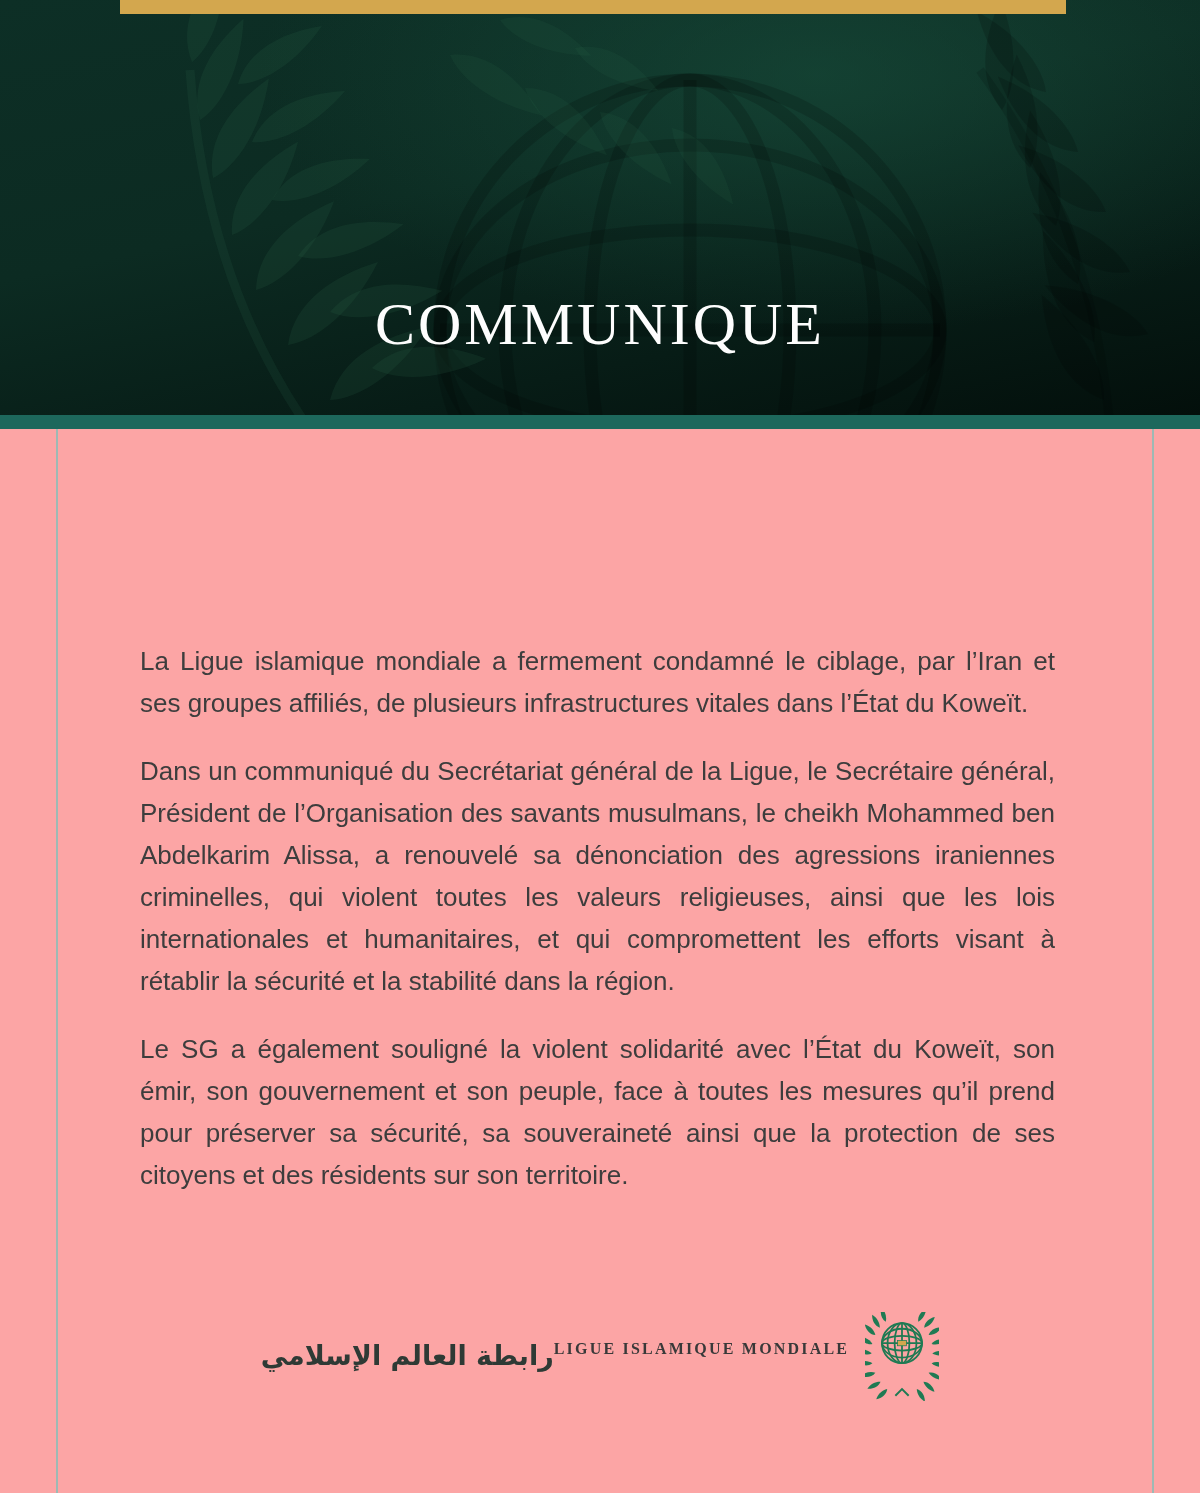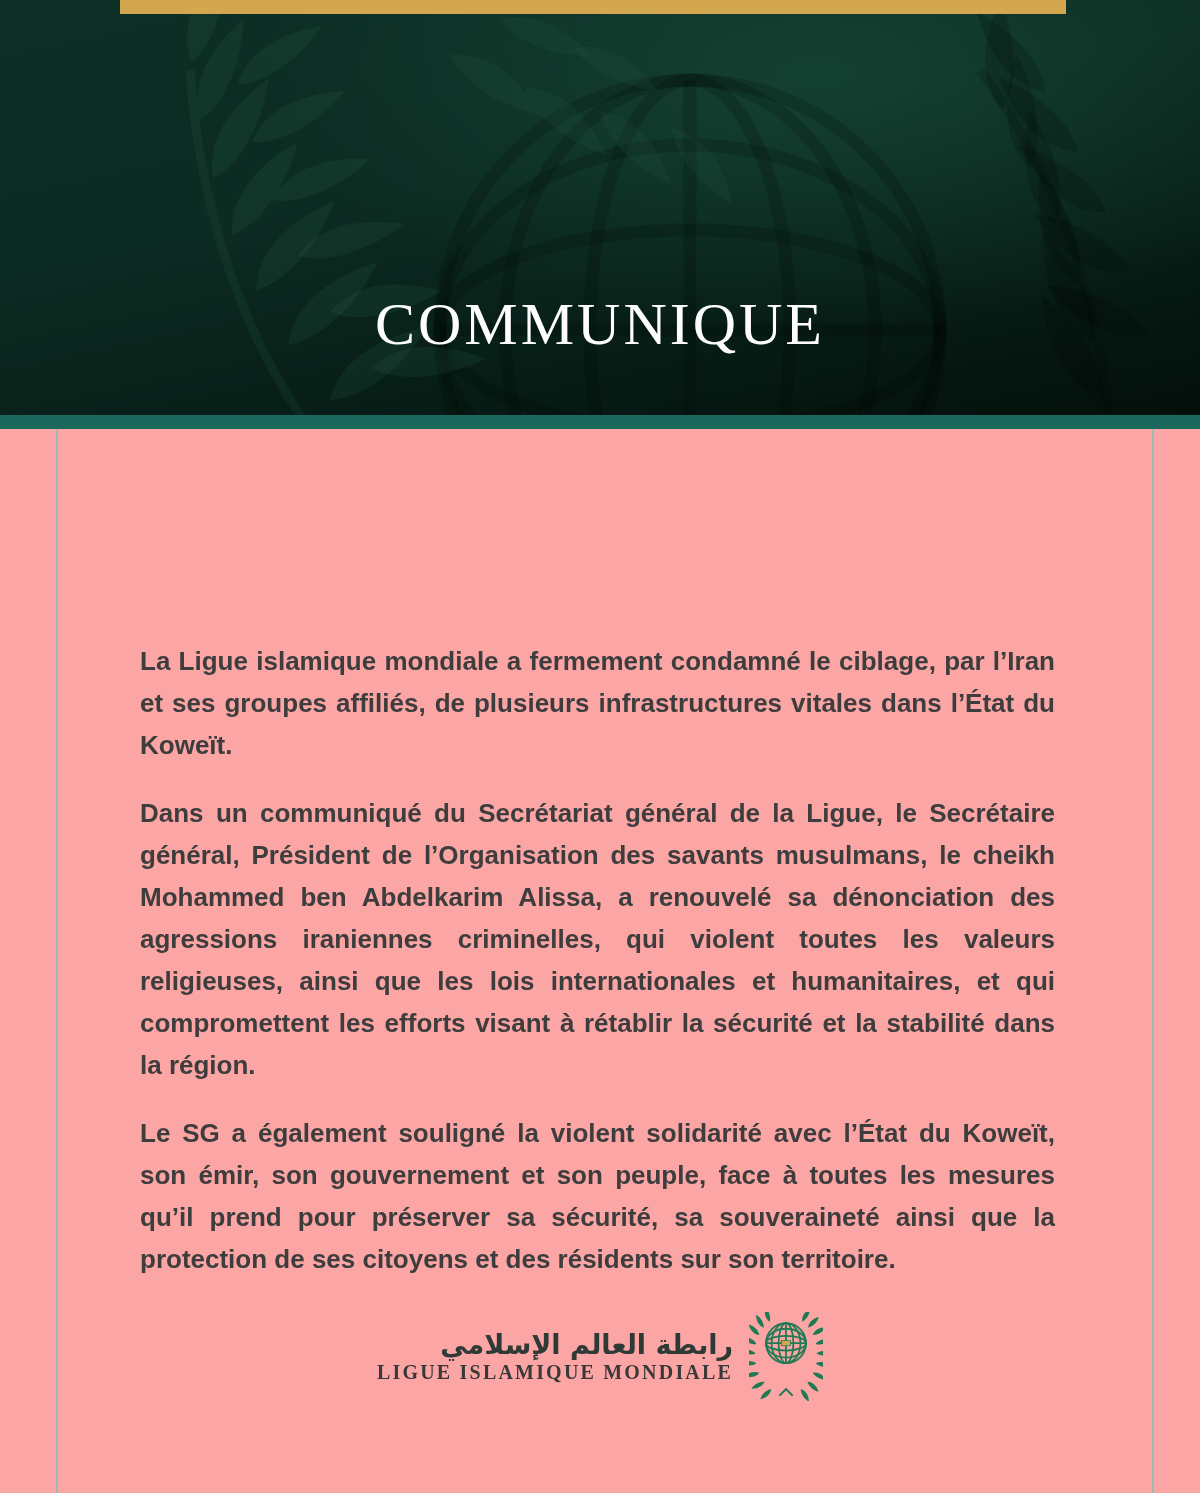--- a/index.html
+++ b/index.html
@@ -38,38 +38,38 @@
   .rule-right{left:1152px;}
 
   
   .dateline{
     position:absolute;left:140px;top:556px;
     font-family:"Liberation Serif",serif;font-weight:700;
     font-size:37px;color:#2d2d2d;letter-spacing:0.5px;
   }
   .bodytext{
     position:absolute;left:140px;top:640px;width:915px;
-    font-size:26px;line-height:42px;font-weight:700;color:#3d3d3d;
+    font-size:26px;line-height:42px;font-weight:400;color:#3d3d3d;
     text-align:justify;
   }
   .bodytext p{margin:0 0 26px 0;}
 
   
   .logo{
     position:absolute;left:0;top:1312px;width:1200px;
     display:flex;justify-content:center;align-items:center;gap:16px;
   }
-  .logo-text{display:flex;flex-direction:column;align-items:flex-end;gap:0;}
+  .logo-text{display:flex;align-items:flex-start;gap:0;}
   .arabic-wordmark{
     direction:rtl;font-family:"DejaVu Sans",sans-serif;
     font-size:27px;font-weight:700;color:#2e3a35;line-height:1.2;
   }
   .latin-wordmark{
     font-family:"Liberation Serif",serif;font-weight:700;
-    font-size:20px;letter-spacing:2.2px;color:#393939;white-space:nowrap;
+    font-size:16px;letter-spacing:2.2px;color:#393939;white-space:nowrap;
   }
 </style>
 </head>
 <body>
 
 <div class="canvas">
 
   <div class="header">
     <svg class="header-art" viewBox="0 0 1200 415" xmlns="http://www.w3.org/2000/svg" aria-hidden="true">
       <defs>

